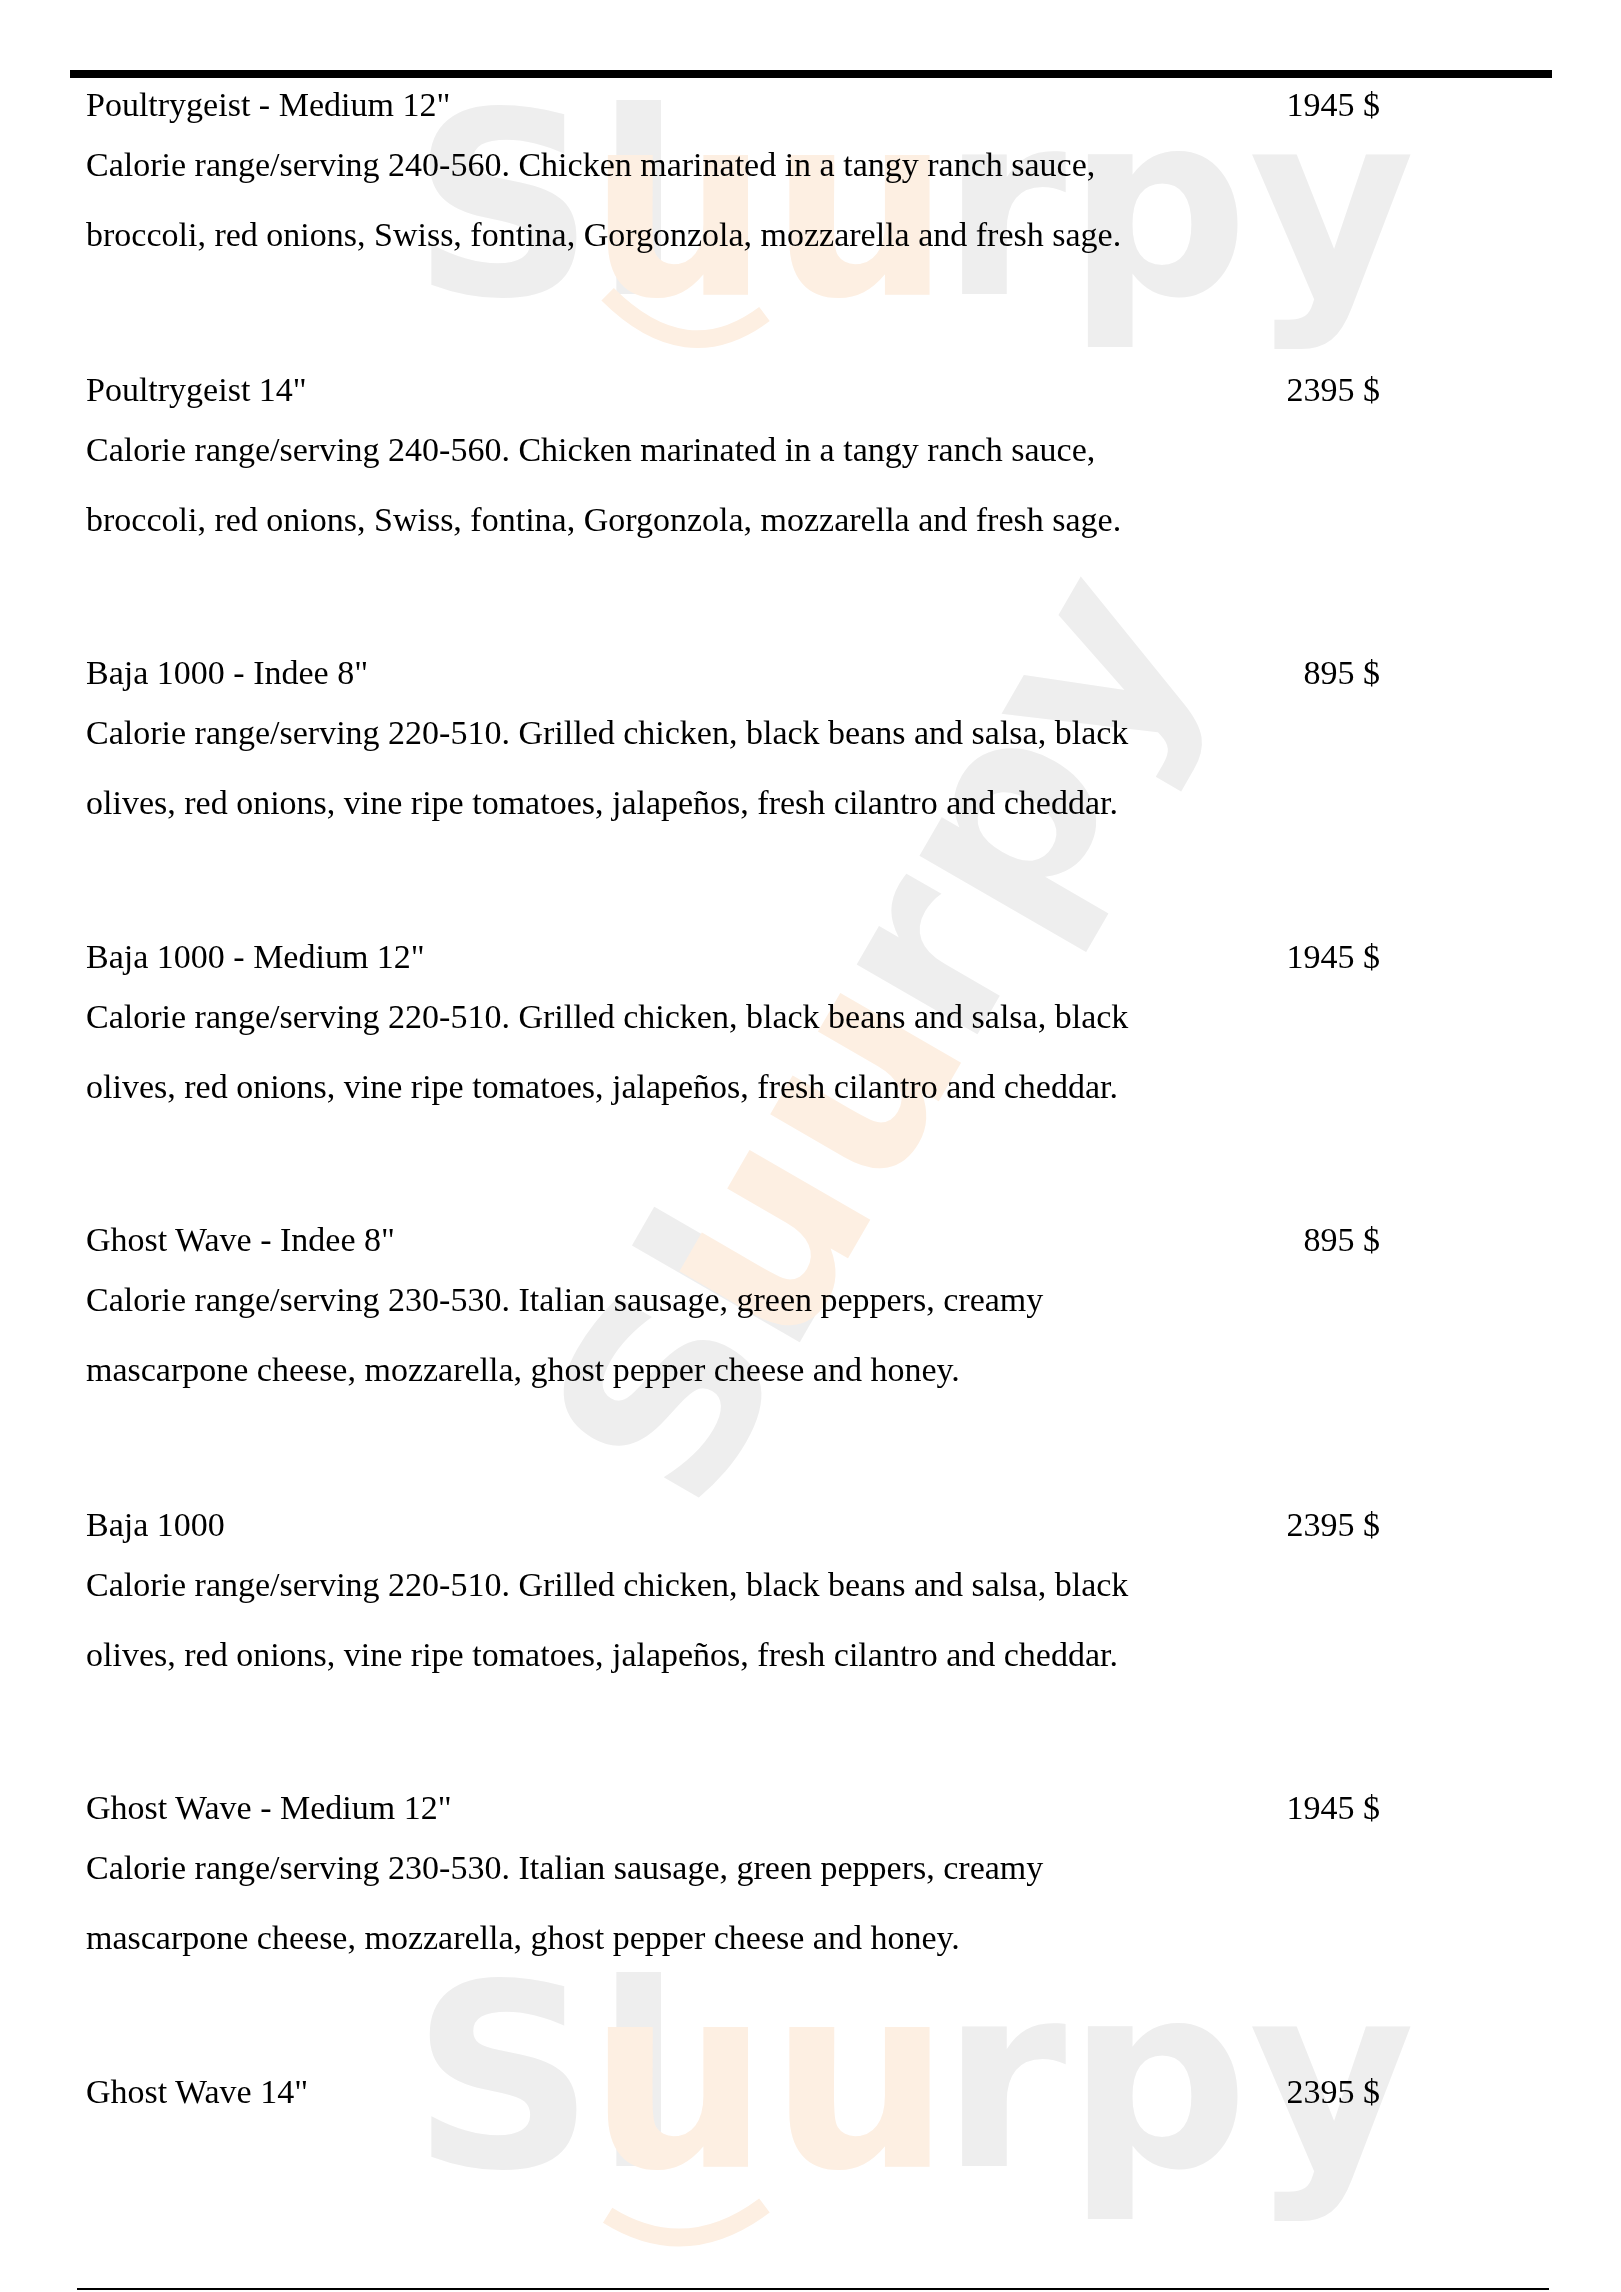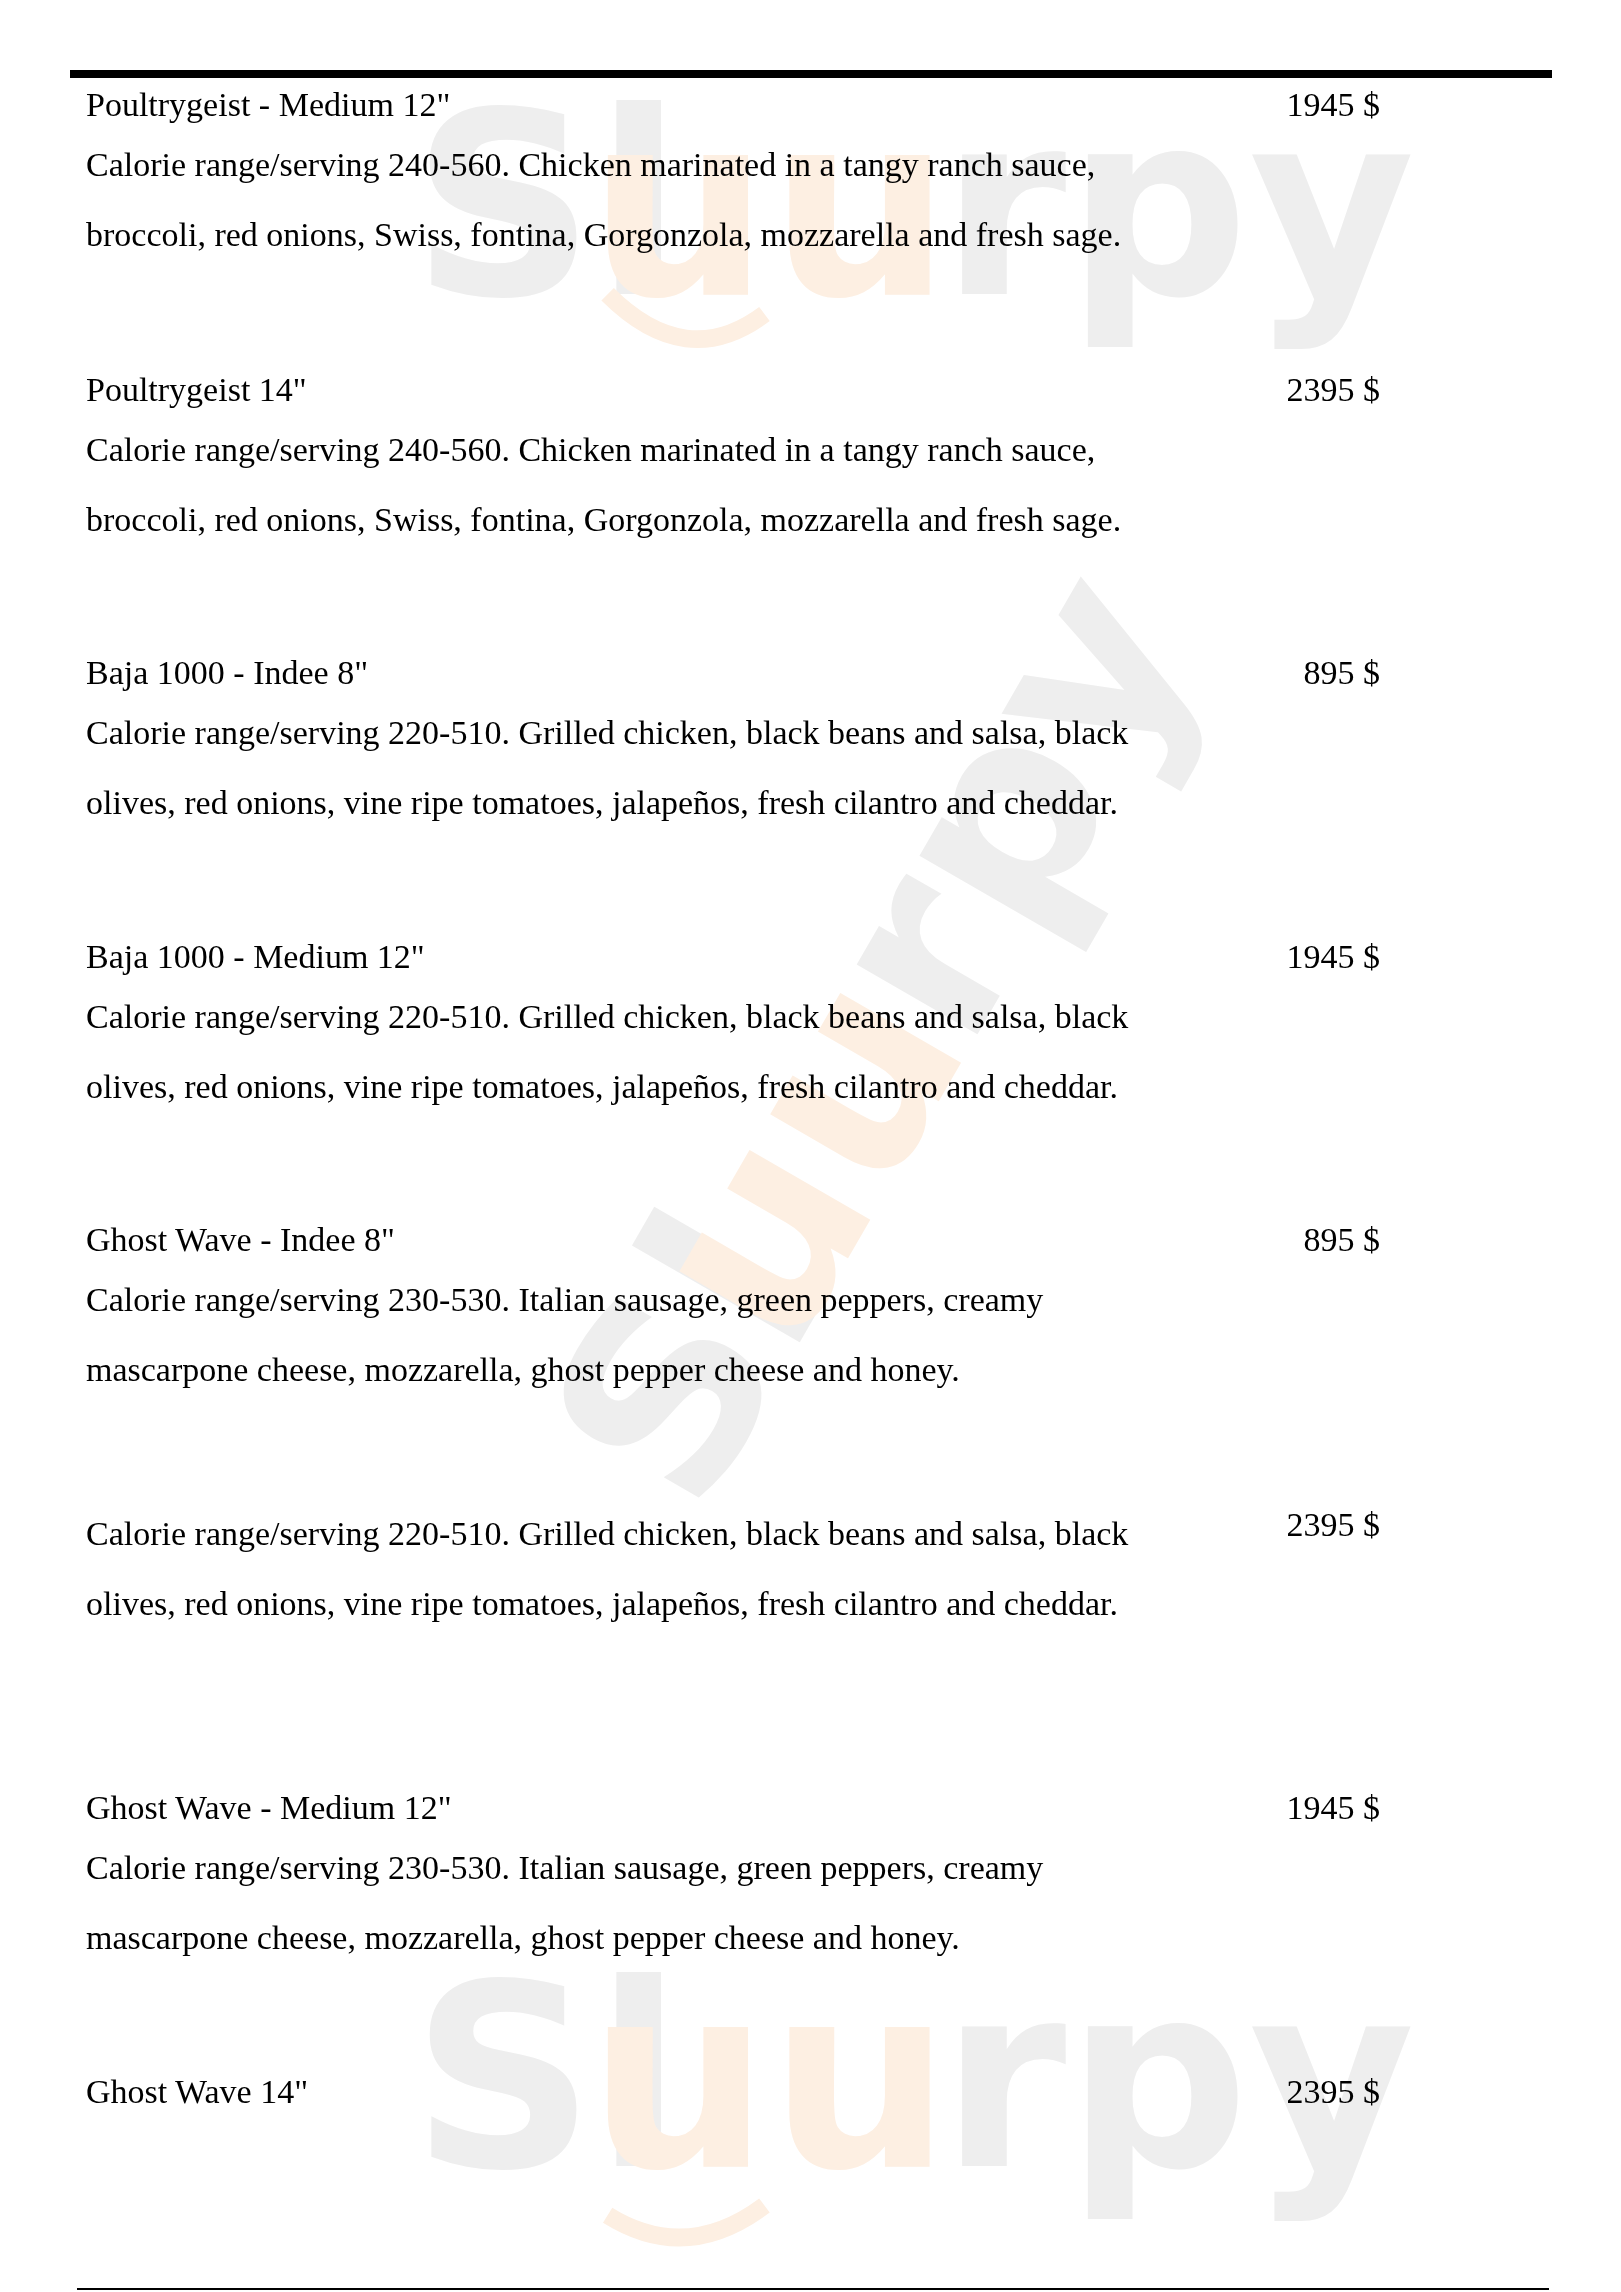--- a/index.html
+++ b/index.html
@@ -62,20 +62,21 @@
     <div class="item-name">Baja 1000 - Medium 12"</div>
     <div class="item-desc">Calorie range/serving 220-510. Grilled chicken, black beans and salsa, black olives, red onions, vine ripe tomatoes, jalapeños, fresh cilantro and cheddar.</div>
     <div class="item-price">1945 $</div>
   </div>
   <div class="item" style="top:1214px">
     <div class="item-name">Ghost Wave - Indee 8"</div>
     <div class="item-desc">Calorie range/serving 230-530. Italian sausage, green peppers, creamy mascarpone cheese, mozzarella, ghost pepper cheese and honey.</div>
     <div class="item-price">895 $</div>
   </div>
   <div class="item" style="top:1499px">
+    <div class="item-name">Baja 1000</div>
     <div class="item-desc">Calorie range/serving 220-510. Grilled chicken, black beans and salsa, black olives, red onions, vine ripe tomatoes, jalapeños, fresh cilantro and cheddar.</div>
     <div class="item-price">2395 $</div>
   </div>
   <div class="item" style="top:1782px">
     <div class="item-name">Ghost Wave - Medium 12"</div>
     <div class="item-desc">Calorie range/serving 230-530. Italian sausage, green peppers, creamy mascarpone cheese, mozzarella, ghost pepper cheese and honey.</div>
     <div class="item-price">1945 $</div>
   </div>
   <div class="item" style="top:2066px">
     <div class="item-name">Ghost Wave 14"</div>

